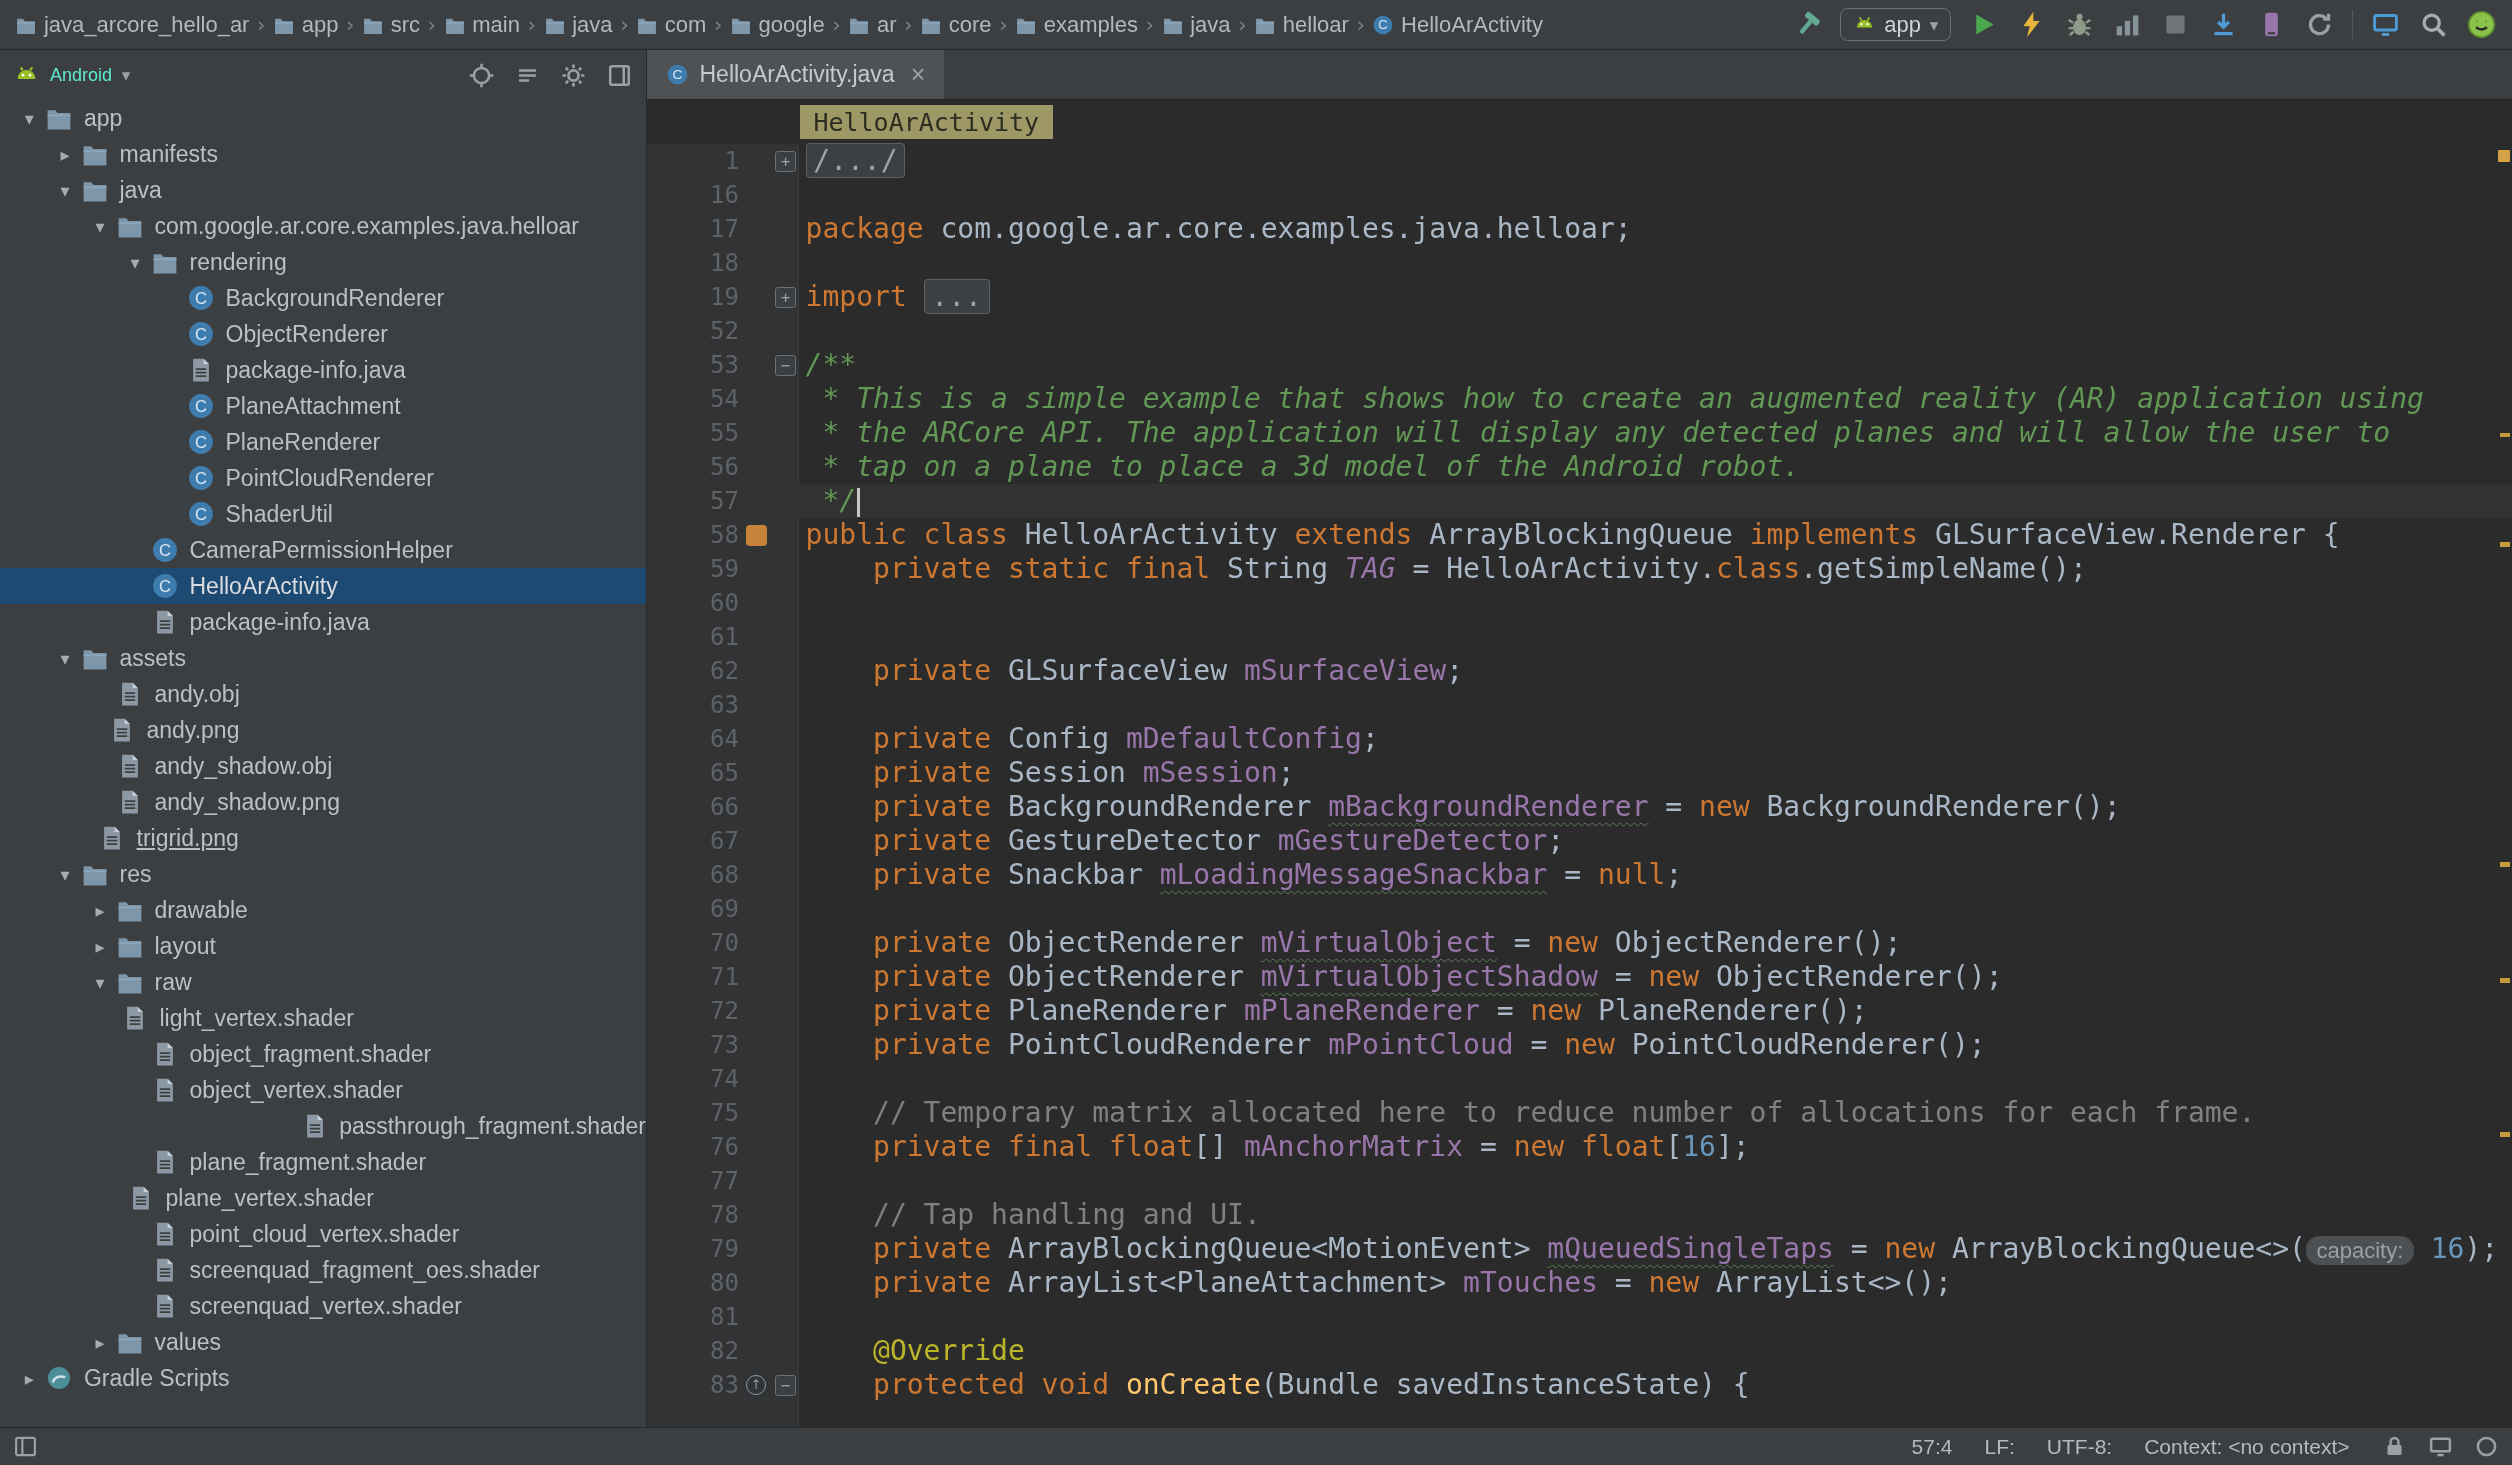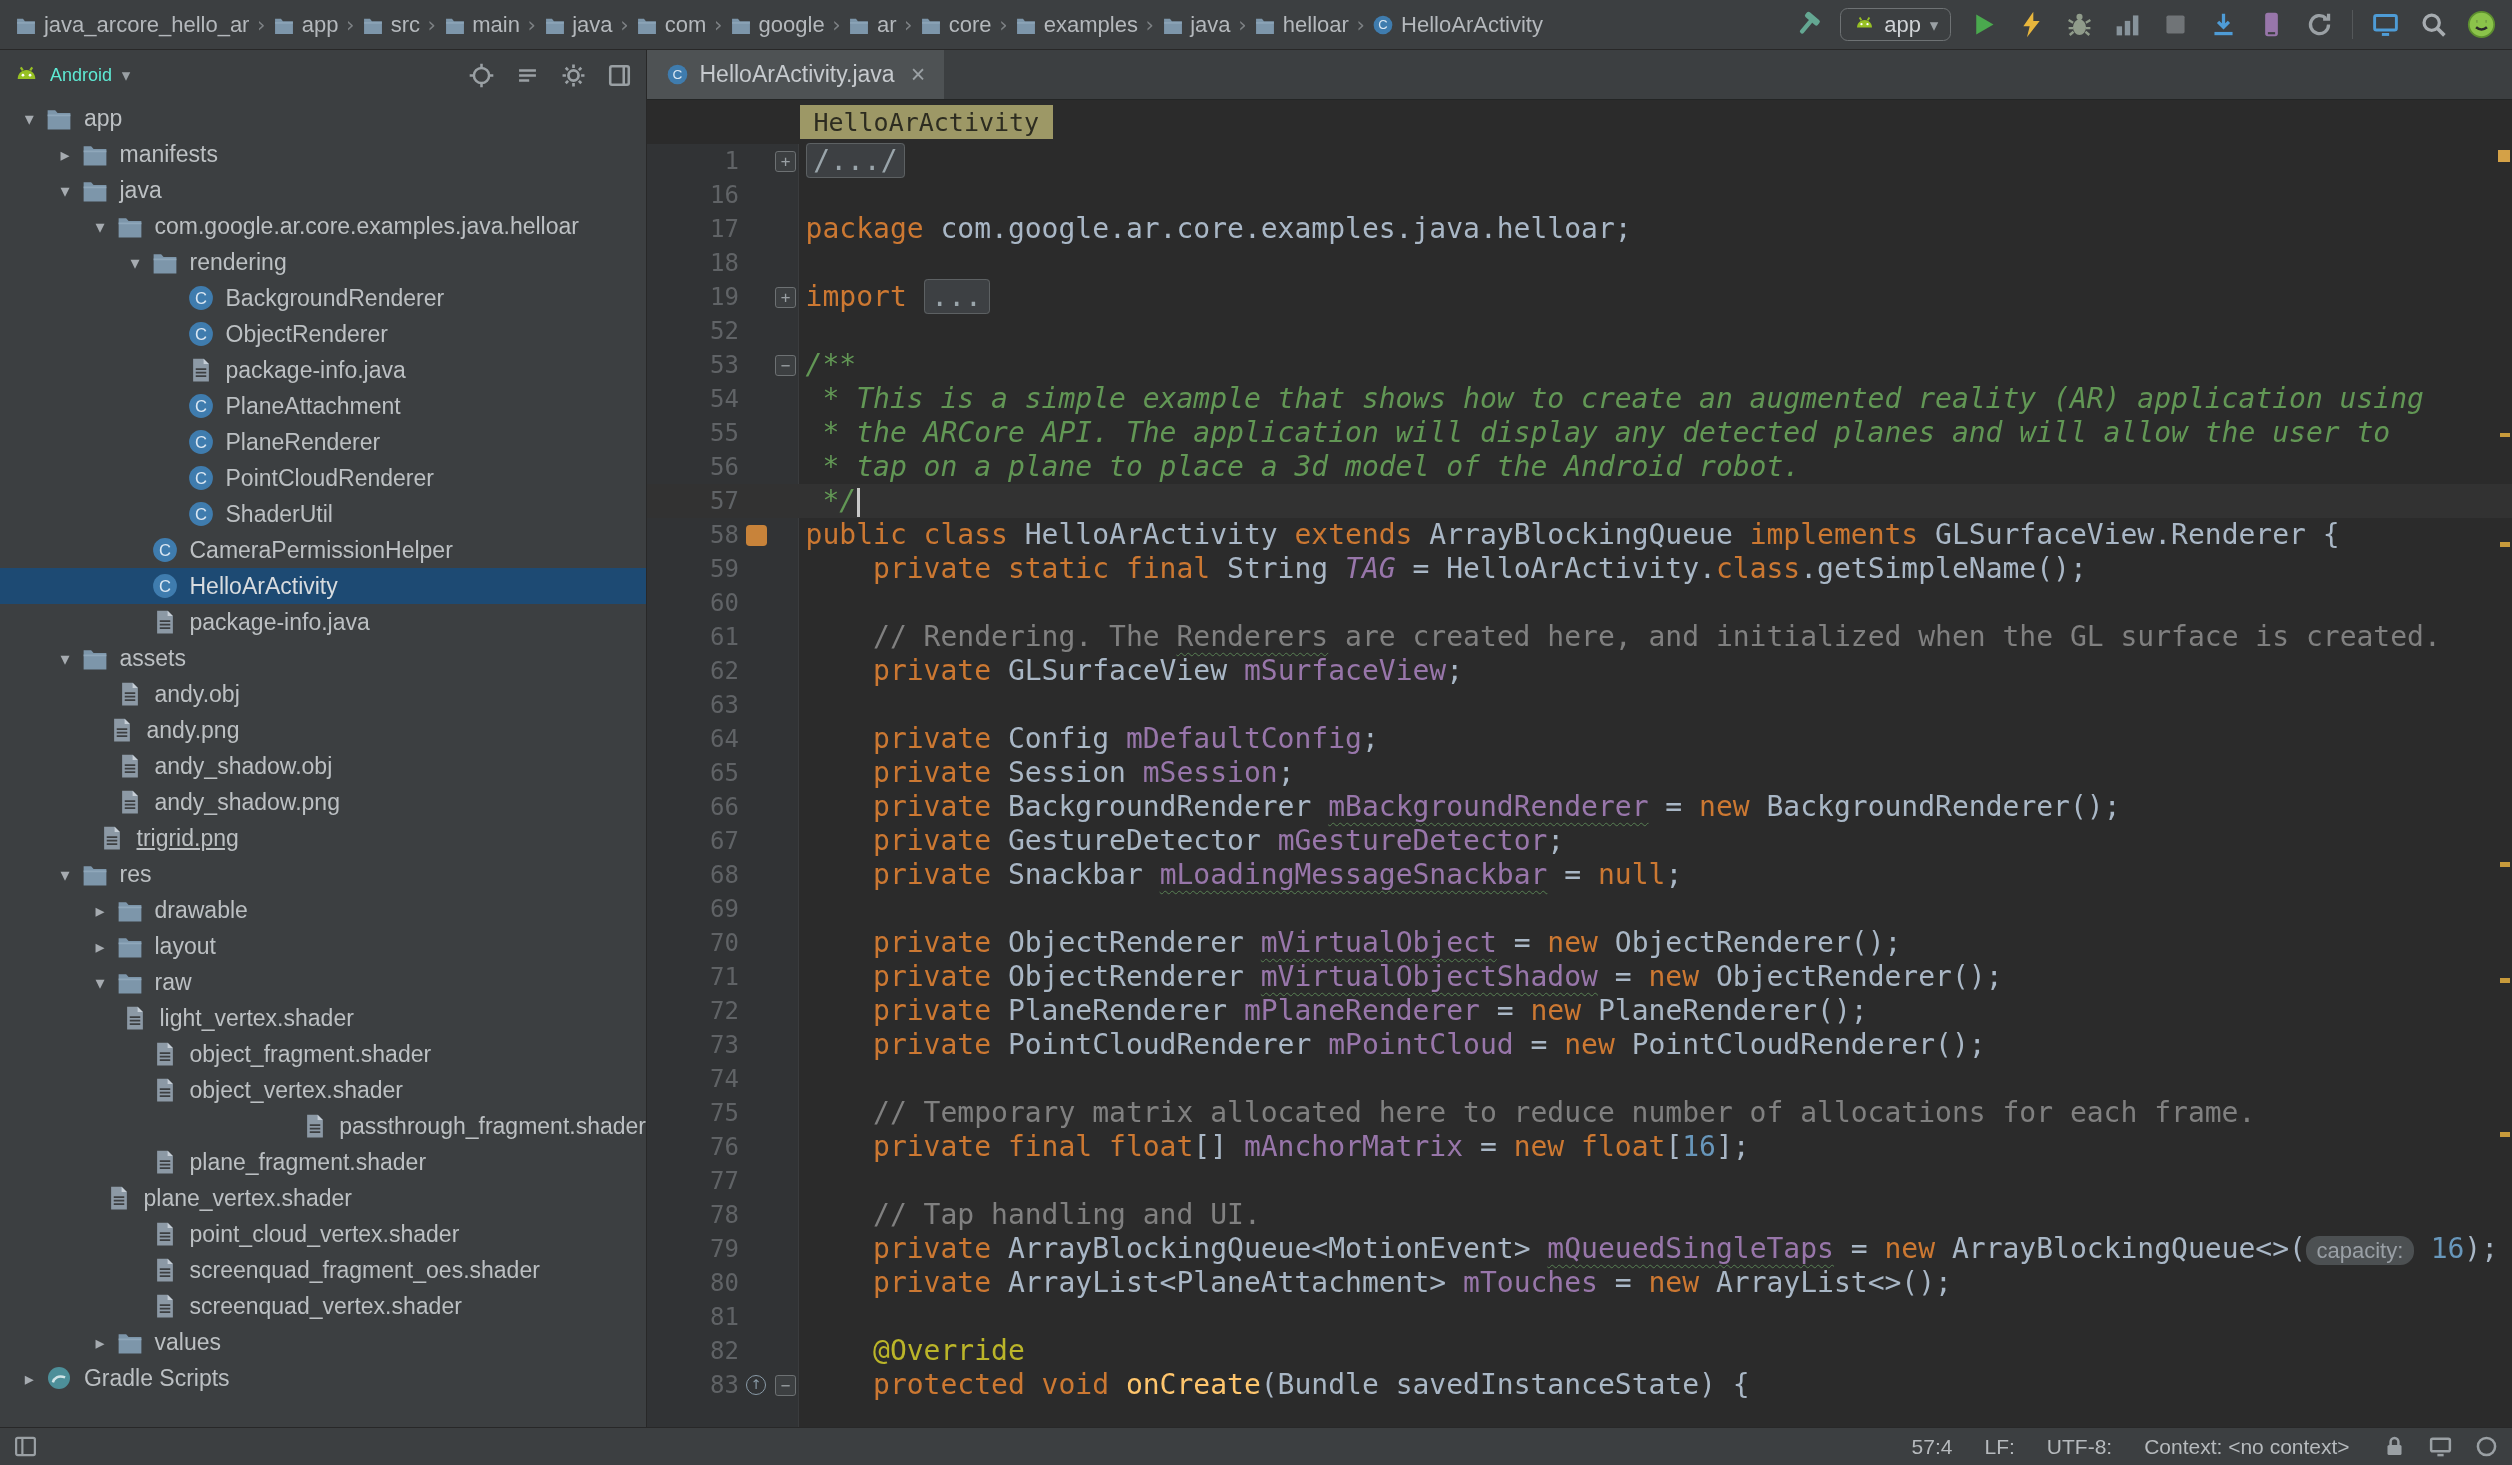--- a/index.html
+++ b/index.html
@@ -676,21 +676,21 @@
           <span class="arrow"></span>
           <span class="ticon">
             <svg viewBox="0 0 16 16">
               <path fill="#8c99a5" d="M3.5 1.5h6l3 3v10h-9z"></path>
               <path fill="#c6ced6" d="M9.5 1.5l3 3h-3z"></path>
               <path stroke="#3c3f41" stroke-width="1" d="M5 7.5h6M5 9.5h6M5 11.5h6"></path>
             </svg>
           </span>
           <span>plane_fragment.shader</span>
         </div>
-        <div class="trow" style="padding-left: 73px;">
+        <div class="trow" style="padding-left: 95px;">
           <span class="arrow"></span>
           <span class="ticon">
             <svg viewBox="0 0 16 16">
               <path fill="#8c99a5" d="M3.5 1.5h6l3 3v10h-9z"></path>
               <path fill="#c6ced6" d="M9.5 1.5l3 3h-3z"></path>
               <path stroke="#3c3f41" stroke-width="1" d="M5 7.5h6M5 9.5h6M5 11.5h6"></path>
             </svg>
           </span>
           <span>plane_vertex.shader</span>
         </div>
@@ -857,21 +857,20 @@
           <div class="crow">
             <span class="ln">60</span>
             <span class="gicon"></span>
             <span class="gfold"></span>
             <span class="ctext"></span>
           </div>
           <div class="crow">
             <span class="ln">61</span>
             <span class="gicon"></span>
             <span class="gfold"></span>
-            <span class="ctext"><span class="cmt">    // Rendering. The </span><span class="cmt wave">Renderers</span><span class="cmt"> are created here, and initialized when the GL surface is created.</span></span>
           </div>
           <div class="crow">
             <span class="ln">62</span>
             <span class="gicon"></span>
             <span class="gfold"></span>
             <span class="ctext"><span class="txt">    </span><span class="kw">private</span><span class="txt"> GLSurfaceView </span><span class="fld">mSurfaceView</span><span class="txt">;</span></span>
           </div>
           <div class="crow">
             <span class="ln">63</span>
             <span class="gicon"></span>

